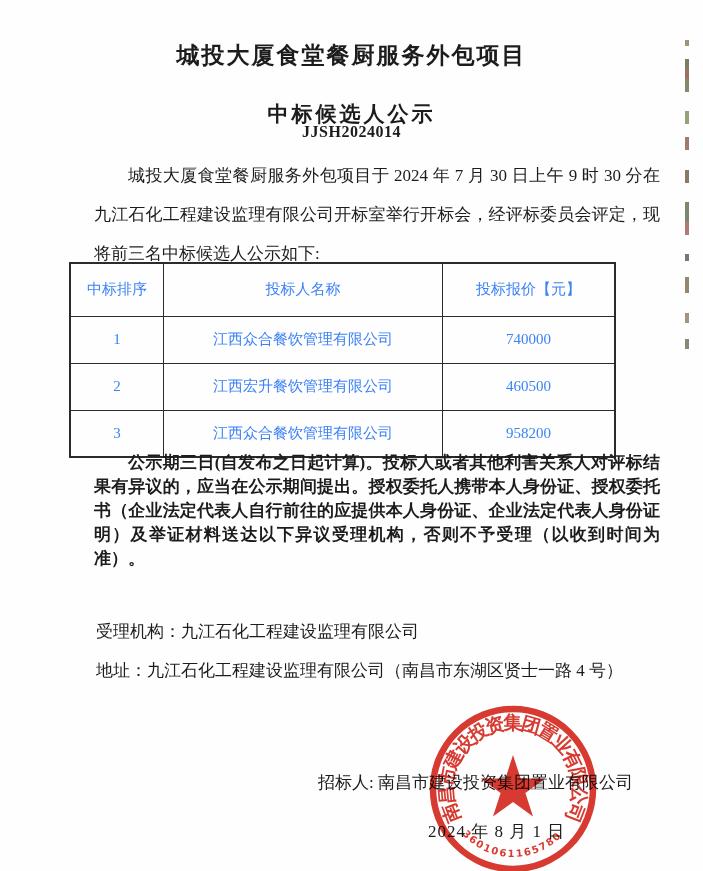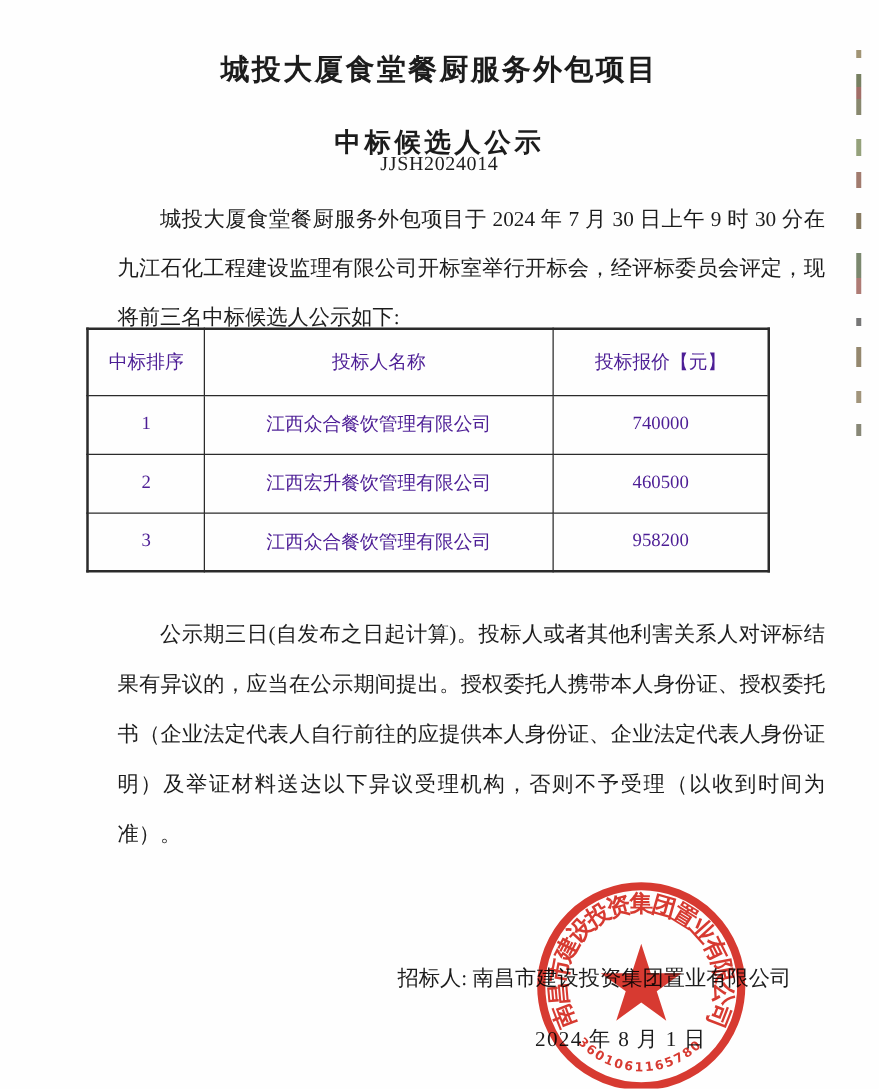--- a/index.html
+++ b/index.html
@@ -4,38 +4,38 @@
 <style>
   html,body{margin:0;padding:0;background:#ffffff;}
   #page{
     position:relative;width:703px;height:871px;background:#fefefe;overflow:hidden;
     font-family:"Liberation Serif","DejaVu Serif",serif;color:#1c1c1c;
   }
   .abs{position:absolute;}
   .centered{left:0;right:0;text-align:center;}
   .doc-title{top:40px;font-size:23px;font-weight:bold;letter-spacing:2px;font-family:Liberation Mono, monospace;}
   .doc-subtitle{top:100px;font-size:21px;font-weight:bold;letter-spacing:3px;}
-  .project-no{top:123px;font-size:16px;font-weight:normal;letter-spacing:.5px;}
+  .project-no{top:123px;font-size:16px;font-weight:bold;letter-spacing:.5px;}
   .para{
     left:62px;width:566px;font-size:17px;line-height:39px;
     text-indent:2em;text-align:justify;text-justify:inter-ideograph;margin-left:32px;
   }
   .para1{top:156px;}
-  .para2{top:488px;line-height:40px;}
+  .para2{top:451px;line-height:24px;font-weight:bold;}
   .info-line{left:96px;font-size:17px;white-space:nowrap;}
   .line-org{top:620px;}
   .line-addr{top:659px;}
   .line-phone{top:697px;}
   .tenderer-line{top:771px;left:318px;font-size:17px;white-space:nowrap;}
   .date-line{top:820px;left:428px;font-size:17px;letter-spacing:1px;white-space:nowrap;}
 
   table.bid-table{
     position:absolute;top:262px;left:69px;width:541px;
     border-collapse:collapse;table-layout:fixed;
-    font-size:15px;color:#4c1d95;
+    font-size:15px;color:#3b82f6;
   }
   table.bid-table th,table.bid-table td{
     border:1.6px solid #2b2b2b;text-align:center;vertical-align:middle;
     font-weight:normal;padding:0;
   }
   table.bid-table{border:2px solid #2b2b2b;}
   table.bid-table tr.hdr{height:53px;}
   table.bid-table tr.row{height:47px;}
   .col-rank{width:92px;}
   .col-name{width:278px;}
@@ -91,20 +91,22 @@
     <tr class="row">
       <td>3</td>
       <td>江西众合餐饮管理有限公司</td>
       <td>958200</td>
     </tr>
   </tbody>
     </table>
 
   <div class="abs para para2">公示期三日(自发布之日起计算)。投标人或者其他利害关系人对评标结果有异议的，应当在公示期间提出。授权委托人携带本人身份证、授权委托书（企业法定代表人自行前往的应提供本人身份证、企业法定代表人身份证明）及举证材料送达以下异议受理机构，否则不予受理（以收到时间为准）。</div>
 
+  <div class="abs info-line line-org">受理机构：九江石化工程建设监理有限公司</div>
+  <div class="abs info-line line-addr">地址：九江石化工程建设监理有限公司（南昌市东湖区贤士一路 4 号）</div>
 
   <div class="abs tenderer-line">招标人: 南昌市建设投资集团置业有限公司</div>
   <div class="abs date-line">2024 年 8 月 1 日</div>
 
   <svg class="seal" viewBox="0 0 190 190" xmlns="http://www.w3.org/2000/svg">
     <defs>
       <path id="sealTopArc" d="M 43 125 A 60 60 0 1 1 147 125" fill="none"></path>
       <path id="sealBottomArc" d="M 42.9 138.7 A 68 68 0 0 0 147.1 138.7" fill="none"></path>
     </defs>
     <circle cx="95" cy="95" r="80" fill="none" stroke="#d5291f" stroke-width="6.5"></circle>

